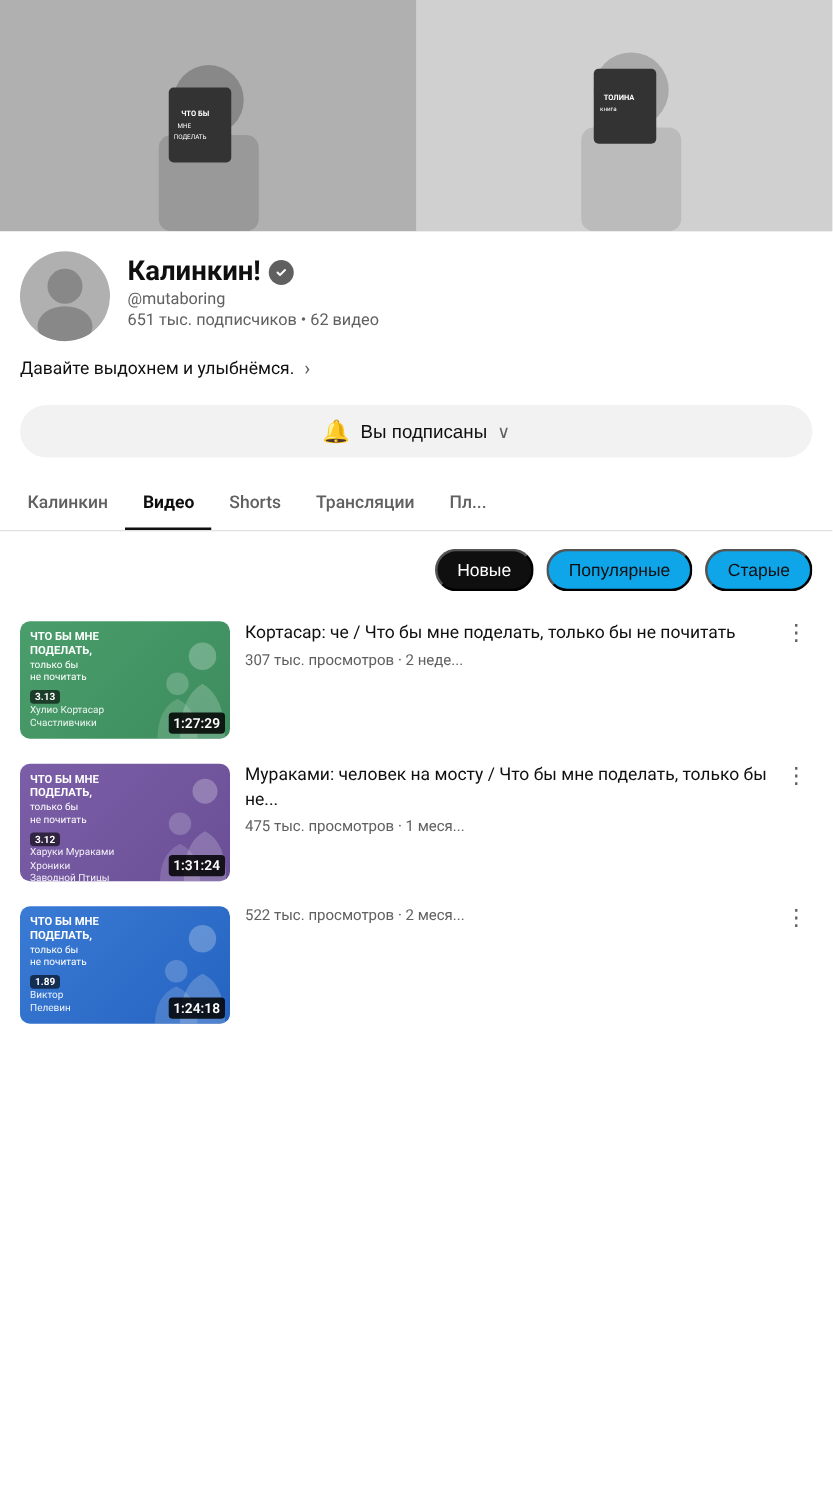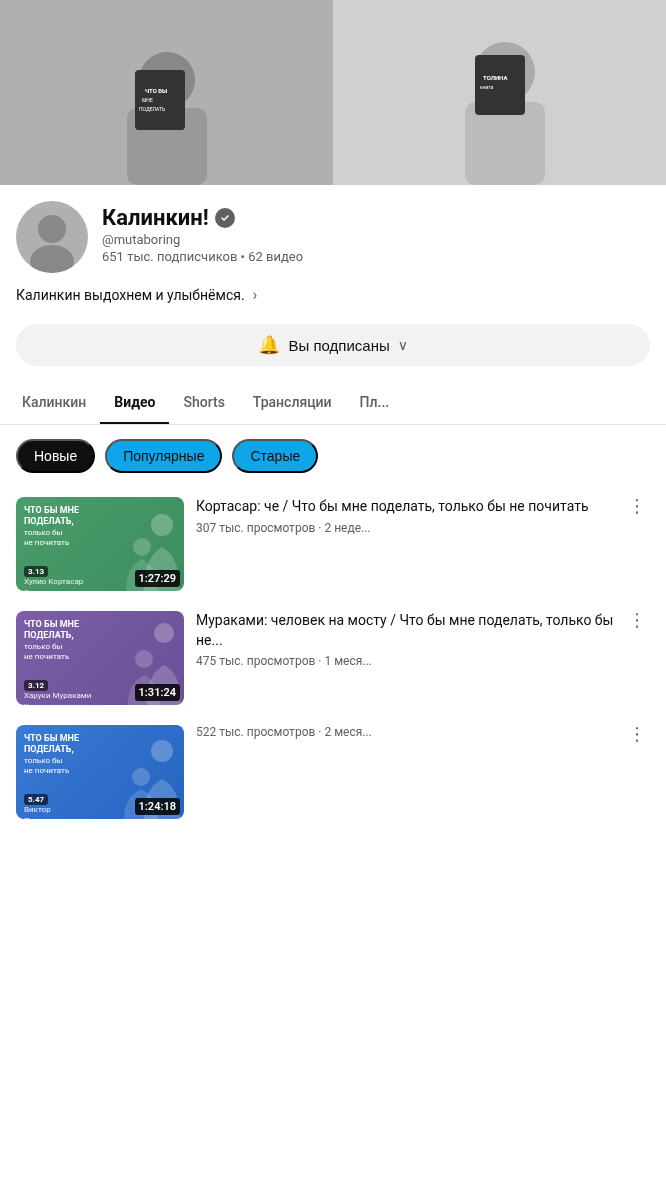--- a/index.html
+++ b/index.html
@@ -169,20 +169,21 @@
       font-weight: 700;
     }
 
     
     .filter-row {
       display: flex;
       gap: 10px;
       padding: 14px 16px;
       overflow-x: auto;
       scrollbar-width: none;
+      justify-content: flex-end;
     }
     .filter-row::-webkit-scrollbar { display: none; }
     .filter-pill {
       padding: 7px 16px;
       border-radius: 20px;
       font-size: 14px;
       font-weight: 500;
       cursor: pointer;
       white-space: nowrap;
       flex-shrink: 0;
@@ -250,21 +251,21 @@
       max-width: 75px;
     }
     .thumb-ep {
       background: rgba(0,0,0,0.6);
       color: #fff;
       font-size: 8px;
       font-weight: 700;
       padding: 1px 4px;
       border-radius: 3px;
       display: inline-block;
-      margin-top: 18px;
+      margin-top: 4px;
       width: fit-content;
     }
     .thumb-author {
       font-size: 8px;
       color: rgba(255,255,255,0.9);
       margin-top: auto;
       line-height: 1.3;
     }
 
     .video-info {
@@ -344,21 +345,21 @@
           <polyline points="3,6 5,8 9,4" stroke="white" stroke-width="1.5" stroke-linecap="round" stroke-linejoin="round" fill="none"></polyline>
         </svg>
       </div>
     </div>
     <div class="channel-handle">@mutaboring</div>
     <div class="channel-stats">651 тыс. подписчиков • 62 видео</div>
   </div>
 </div>
 
 <div class="description-row">
-  <span class="description-text">Калинкин выдохнем и улыбнёмся.</span>
+  <span class="description-text">Давайте выдохнем и улыбнёмся.</span>
   <span class="description-chevron">›</span>
 </div>
 
 <div class="subscribe-container">
   <button class="subscribe-btn">
     <span class="bell-icon">🔔</span>
     <span>Вы подписаны</span>
     <span class="chevron-down">∨</span>
   </button>
 </div>
@@ -425,21 +426,21 @@
         <div class="video-meta">475 тыс. просмотров · 1 меся...</div>
       </div>
       <button class="more-btn">⋮</button>
     </div>
   </div>
 
   <div class="video-item">
     <div class="thumbnail thumb-blue">
       <div class="thumb-overlay">
         <div class="thumb-title-text">ЧТО БЫ МНЕ<br>ПОДЕЛАТЬ,<br><span style="font-weight:400;font-size:8px;text-transform:none;">только бы<br>не почитать</span></div>
-        <div class="thumb-ep">5.47</div>
+        <div class="thumb-ep">1.89</div>
         <div class="thumb-author">Виктор<br>Пелевин</div>
       </div>
       <svg style="position:absolute;right:0;bottom:0;width:70px;height:94px" viewBox="0 0 70 94" fill="none">
         <ellipse cx="48" cy="26" rx="11" ry="11" fill="rgba(255,255,255,0.25)"></ellipse>
         <path d="M30 94 Q30 62 48 54 Q66 62 66 94Z" fill="rgba(255,255,255,0.2)"></path>
         <ellipse cx="27" cy="52" rx="9" ry="9" fill="rgba(255,255,255,0.2)"></ellipse>
         <path d="M10 94 Q10 72 27 64 Q44 72 44 94Z" fill="rgba(255,255,255,0.15)"></path>
       </svg>
       <span class="thumb-duration">1:24:18</span>
     </div>

